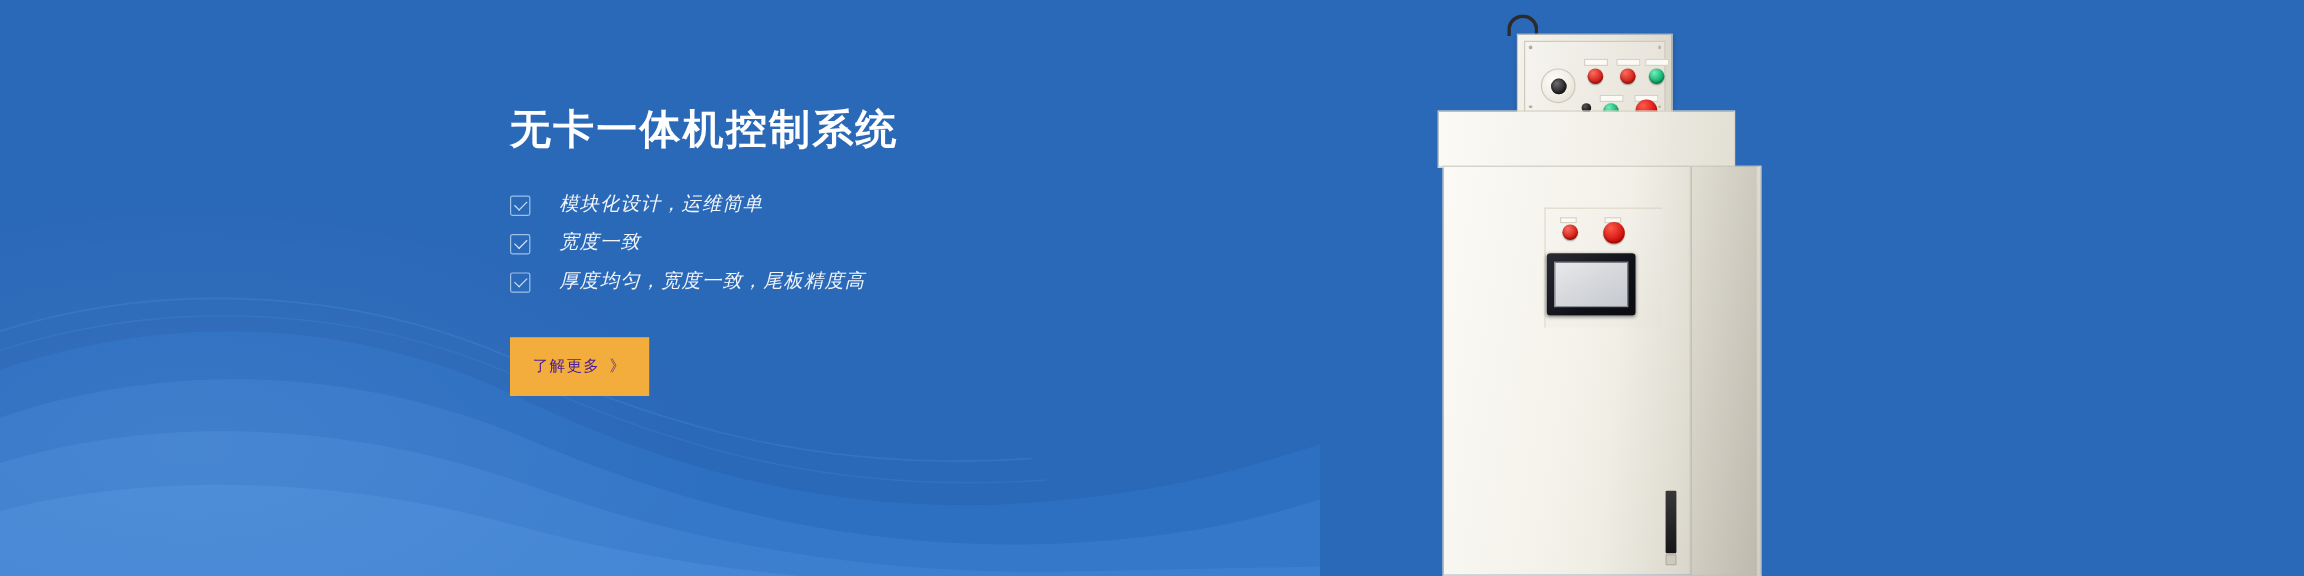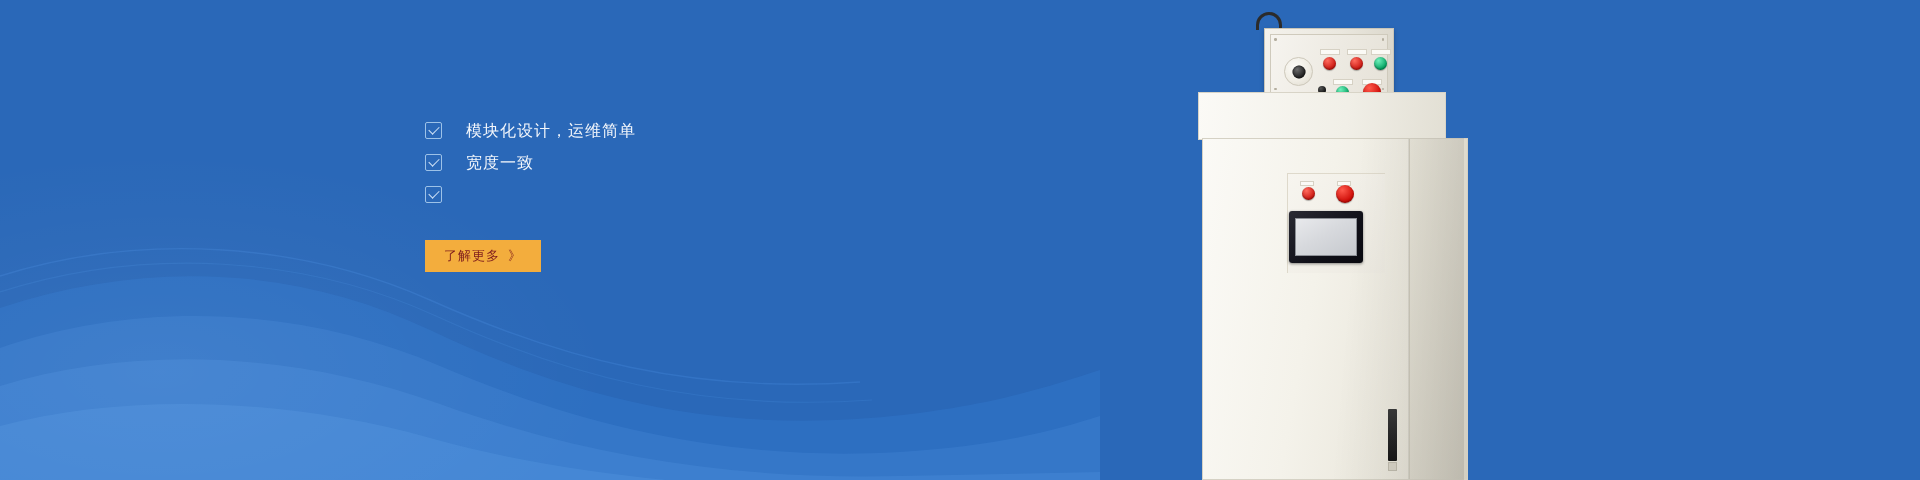--- a/index.html
+++ b/index.html
@@ -36,22 +36,23 @@
   #page-title{
     color:#ffffff;
     font-size:34px;
     font-weight:bold;
     letter-spacing:2px;
     line-height:1.2;
     white-space:nowrap;
   }
   #feature-list{ margin-top:34px; list-style:none; }
   .feature-item{
-    display:flex; align-items:flex-end;
+    display:flex; align-items:center;
     margin-bottom:15px;
+    font-style:italic;
   }
   .check-icon{
     width:17px; height:17px;
     border:1px solid #9dc2e8;
     border-radius:2px;
     position:relative;
     flex:0 0 auto;
     margin-right:24px;
   }
   .check-icon::after{
@@ -66,23 +67,23 @@
     color:#f2f6fb;
     font-size:16px;
     letter-spacing:1px;
     line-height:1;
     white-space:nowrap;
   }
   #cta-button{
     margin-top:22px;
     display:inline-flex; align-items:center; justify-content:center;
     gap:8px;
-    width:116px; height:32px;
+    width:116px; height:49px;
     background:#f3ad3d;
-    color:#7f1d1d;
+    color:#4c1d95;
     font-size:13px;
     letter-spacing:1px;
     border:none;
     cursor:pointer;
     font-family:inherit;
   }
   #cta-button .cta-arrow{ font-size:13px; opacity:.95; }
 
   
   #machine-photo{
@@ -229,32 +230,34 @@
     <path d="M0,168 C140,120 300,126 440,186 C580,246 730,282 900,272 C1000,266 1055,250 1100,236 L1100,300 L0,300 Z" fill="#3a7ccd" opacity="0.62"></path>
     <path d="M0,206 C130,166 290,170 440,224 C590,278 740,300 900,296 L1100,292 L1100,300 L0,300 Z" fill="#4587d6" opacity="0.5"></path>
     <path d="M0,246 C120,214 280,216 430,258 C580,300 760,312 920,310 L1100,308 L1100,300 L0,300 Z" fill="#5093dd" opacity="0.42"></path>
     <path d="M0,96 C140,52 300,62 430,120 C560,178 690,214 860,202" fill="none" stroke="#3a7ccd" stroke-width="1.4" opacity="0.55"></path>
     <path d="M0,112 C145,66 305,76 436,136 C567,196 700,232 872,220" fill="none" stroke="#3a7ccd" stroke-width="1.2" opacity="0.45"></path>
   </svg>
   <div id="glow-layer"></div>
 
   <div id="text-column">
 
+    <h1 id="page-title">无卡一体机控制系统</h1>
 
     <ul id="feature-list">
       <li class="feature-item">
         <span class="check-icon"></span>
         <span class="feature-label">模块化设计，运维简单</span>
       </li>
       <li class="feature-item">
         <span class="check-icon"></span>
         <span class="feature-label">宽度一致</span>
       </li>
       <li class="feature-item">
         <span class="check-icon"></span>
+        <span class="feature-label">厚度均匀，宽度一致，尾板精度高</span>
       </li>
     </ul>
 
     <button id="cta-button">
       <span class="cta-text">了解更多</span>
       <span class="cta-arrow">》</span>
     </button>
   </div>
 
   <div id="machine-photo">

